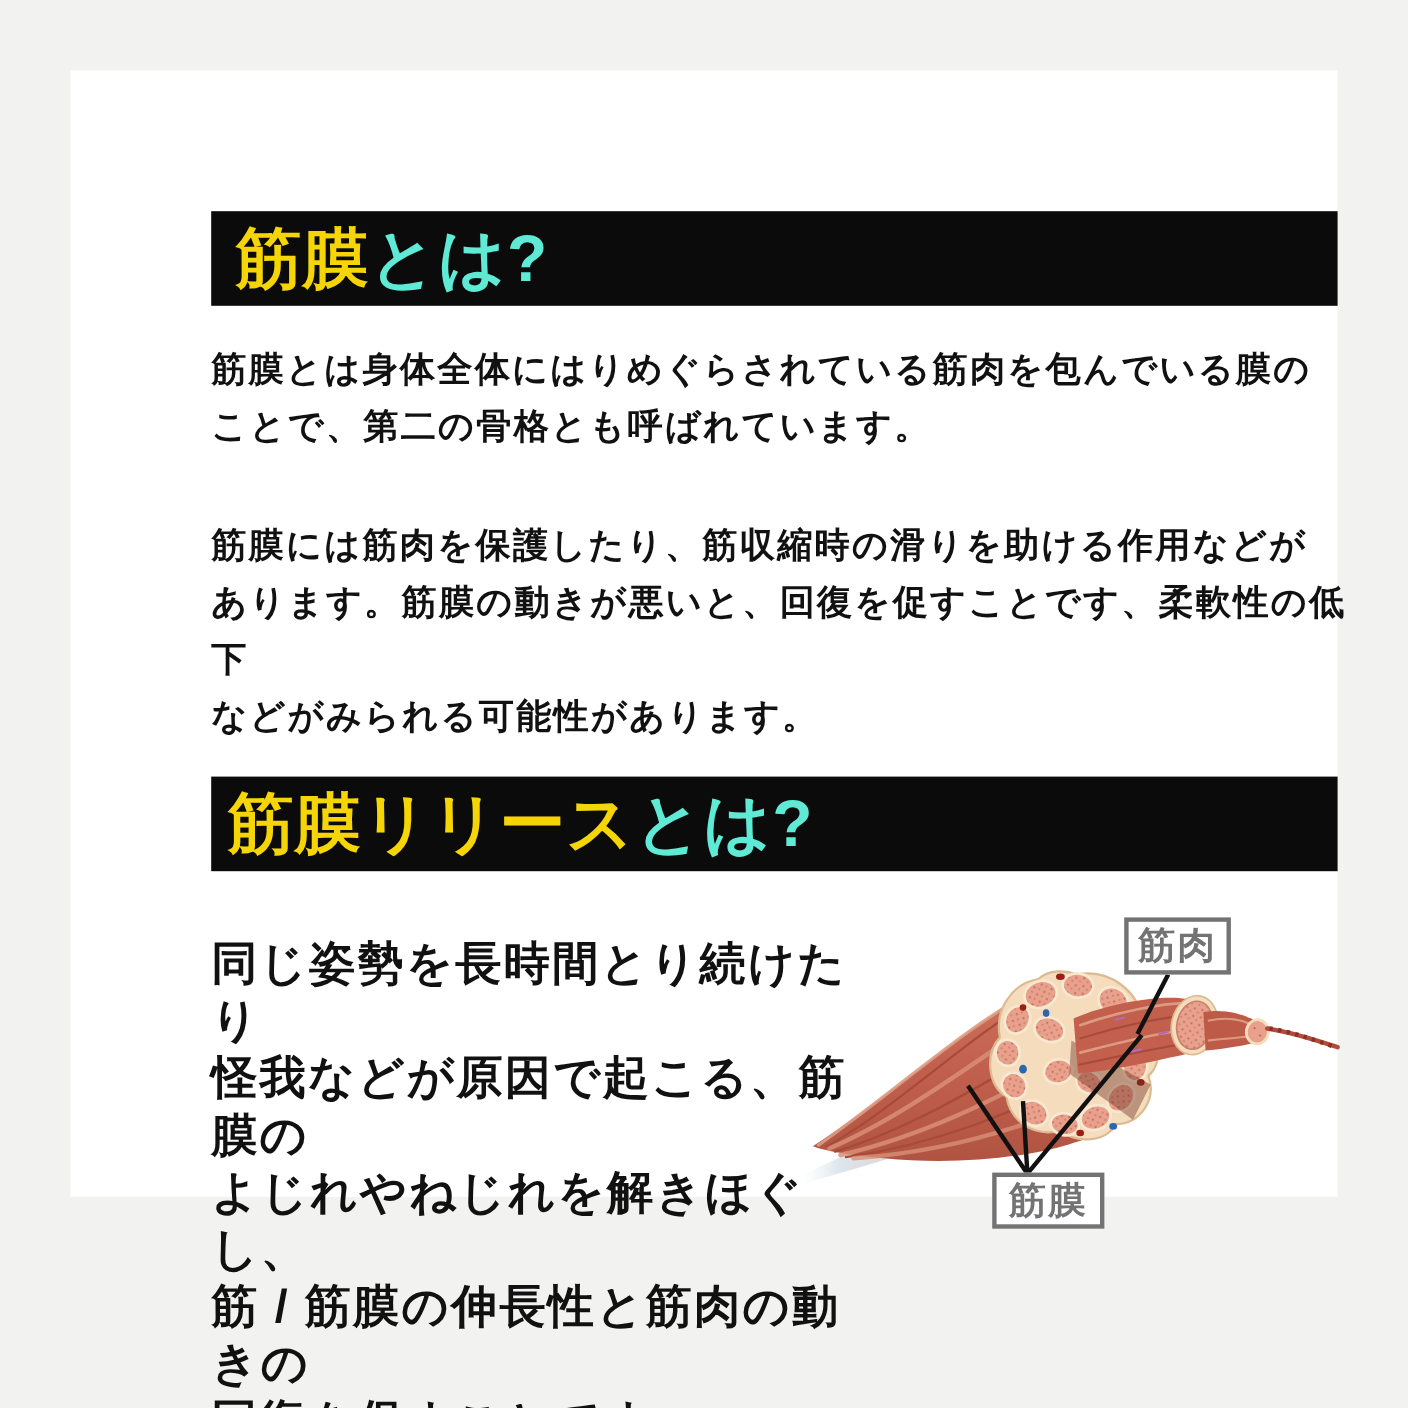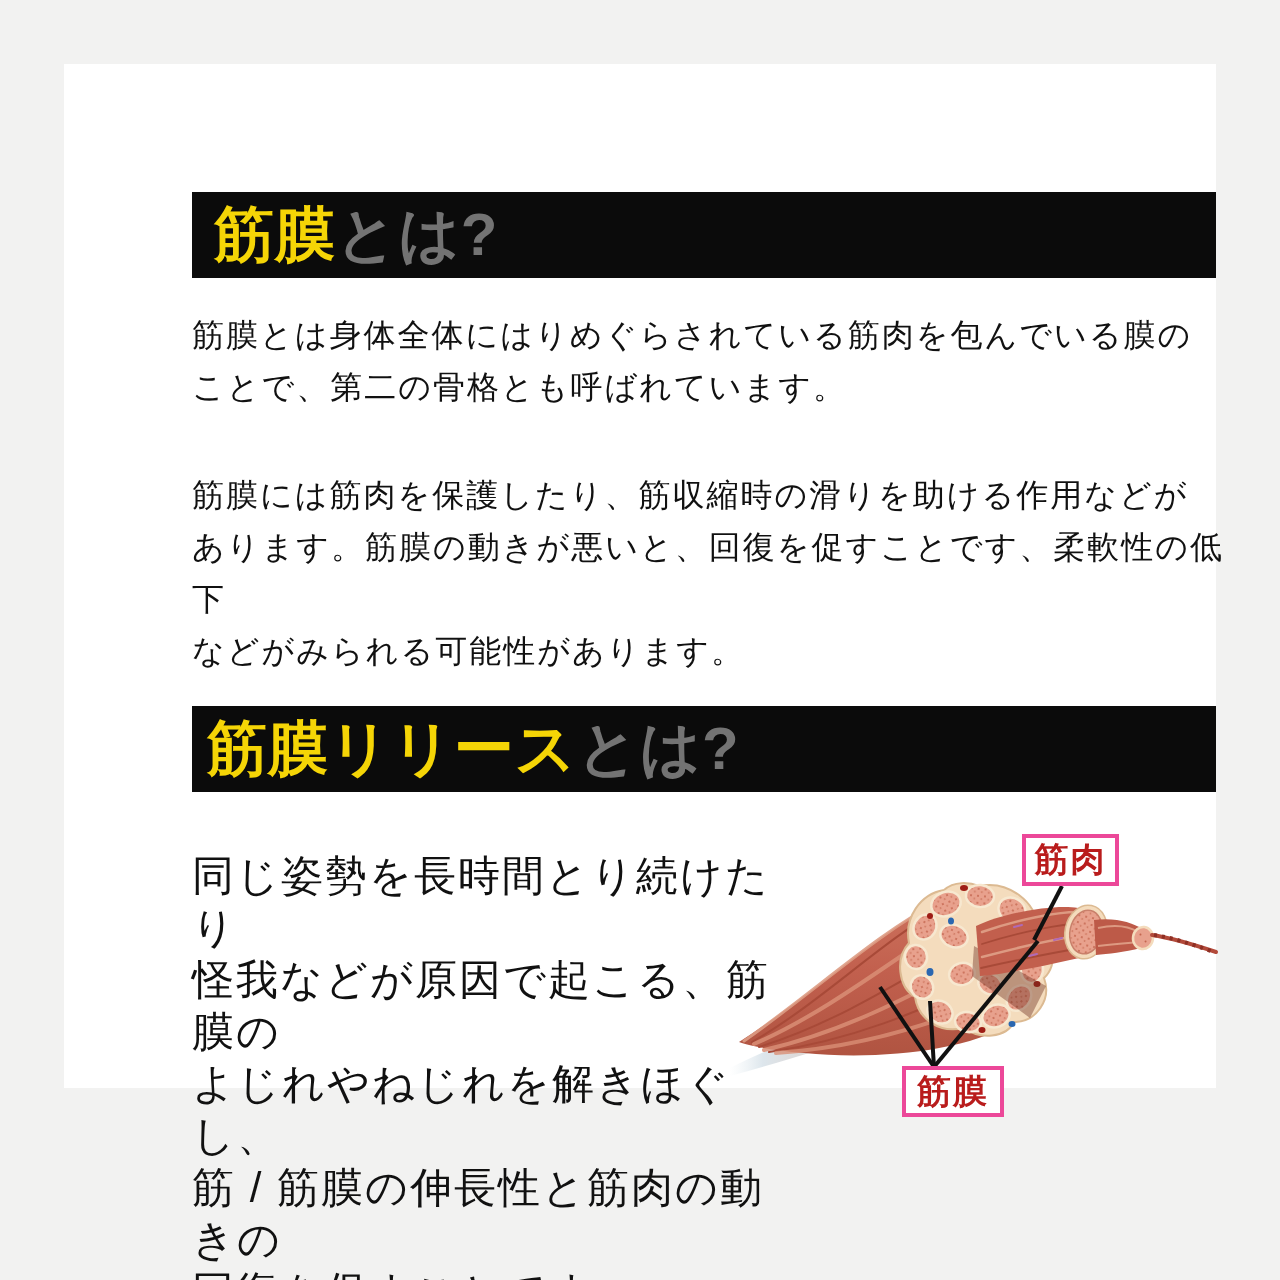--- a/index.html
+++ b/index.html
@@ -17,44 +17,44 @@
   }
   .bar{
     position:absolute;left:128px;width:1024px;height:86px;
     background:#0b0b0b;
     display:flex;align-items:center;
     padding-left:22px;box-sizing:border-box;
     font-size:60px;font-weight:900;line-height:86px;
     letter-spacing:1px;white-space:nowrap;
   }
   .bar .hl{color:#f5d506;}
-  .bar .rest{color:#737373;}
+  .bar .rest{color:#5eead4;}
   .bar1{top:128px;}
   .bar2{top:642px;padding-left:15px;}
   .para{
     position:absolute;left:128px;
     color:#111111;
-    font-weight:400;
+    font-weight:700;
     font-size:32px;line-height:52px;
     letter-spacing:2px;
     white-space:pre-line;
     width:1060px;
   }
   .p1{top:245px;}
   .p2{top:405px;}
   .p3{top:786px;width:580px;font-size:42px;}
   .illus{
     position:absolute;left:660px;top:760px;width:520px;height:320px;
   }
   .anno{
     position:absolute;
-    background:#ffffff;border:4px solid #ec4899;
+    background:#ffffff;border:4px solid #737373;
     box-sizing:border-box;
     display:flex;align-items:center;justify-content:center;
-    font-size:34px;font-weight:800;color:#b91c1c;letter-spacing:2px;
+    font-size:34px;font-weight:800;color:#737373;letter-spacing:2px;
   }
   .anno-muscle{left:958px;top:770px;width:97px;height:52px;}
   .anno-fascia{left:838px;top:1002px;width:102px;height:51px;}
 </style>
 </head>
 <body>
 
 <div class="canvas">
   <div class="card">
 

